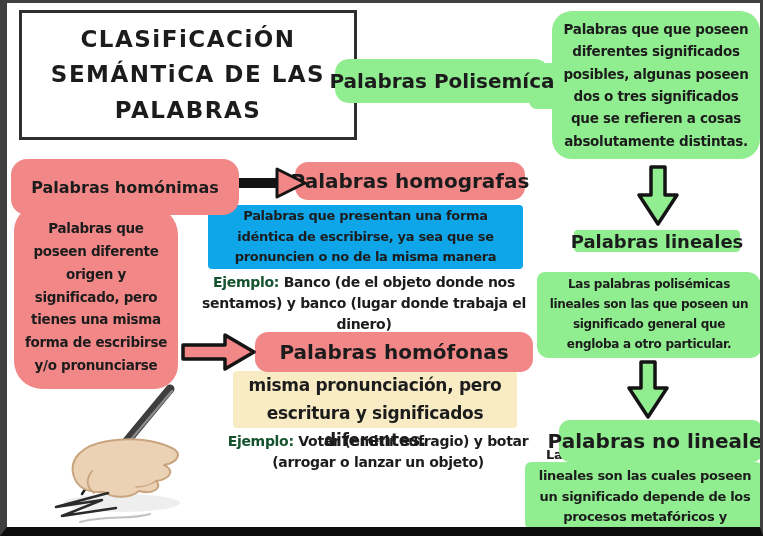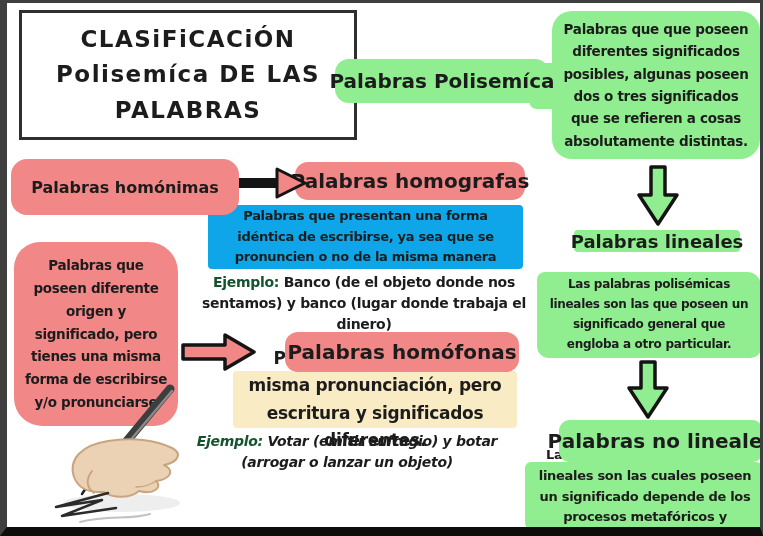--- a/index.html
+++ b/index.html
@@ -39,58 +39,58 @@
 
   .pill-polisemica { left: 328px; top: 56px; width: 214px; height: 44px; border-radius: 14px; font-size: 20px; }
   .pill-homonimas  { left: 4px;  top: 156px; width: 228px; height: 56px; border-radius: 16px; font-size: 16px; }
   .pill-lineales   { left: 567px; top: 227px; width: 166px; height: 22px; border-radius: 4px; font-size: 18px; }
 
   .hl-heading {
     display: flex; align-items: center; justify-content: center;
     white-space: nowrap; font-weight: bold; z-index: 2;
   }
   .hl-homografas { left: 288px; top: 159px; width: 230px; height: 38px; border-radius: 13px; font-size: 20px; }
-  .hl-homofonas  { left: 248px; top: 329px; width: 234px; height: 40px; border-radius: 13px; font-size: 20px; margin-left: 30px; }
+  .hl-homofonas  { left: 248px; top: 329px; width: 278px; height: 40px; border-radius: 13px; font-size: 20px; }
   .hl-nolineales { left: 552px; top: 417px; width: 204px; height: 42px; border-radius: 11px; font-size: 20px; }
 
   
   .desc {
     display: flex; align-items: center; justify-content: center;
     text-align: center; font-weight: 600; letter-spacing: -0.3px;
     z-index: 1;
   }
   .desc-polisemica { left: 545px; top: 8px;  width: 208px; height: 148px; border-radius: 20px; font-size: 13.5px; line-height: 1.65; padding: 22px 8px; }
-  .desc-homonimas  { left: 7px;  top: 202px; width: 164px; height: 184px; border-radius: 26px 30px 24px 28px; font-size: 13.5px; line-height: 1.7; padding: 6px 8px; margin-top: 37px; }
+  .desc-homonimas  { left: 7px;  top: 202px; width: 164px; height: 184px; border-radius: 26px 30px 24px 28px; font-size: 13.5px; line-height: 1.7; padding: 6px 8px; }
   .desc-homografas { left: 201px; top: 202px; width: 315px; height: 64px; border-radius: 4px; font-size: 13px; line-height: 1.6; padding: 2px 10px; }
   .desc-homofonas  { left: 226px; top: 368px; width: 284px; height: 57px; border-radius: 4px; font-size: 17px; line-height: 1.6; padding: 2px 10px; }
   .desc-lineales   { left: 530px; top: 269px; width: 224px; height: 86px; border-radius: 8px 14px 10px 12px; font-size: 12px; line-height: 1.65; padding: 4px 8px; }
   .desc-nolineales { left: 518px; top: 459px; width: 240px; height: 70px; border-radius: 6px 10px 8px 10px; font-size: 13px; line-height: 1.6; padding: 2px 6px; }
 
   .connector { left: 522px; top: 60px; width: 30px; height: 46px; border-radius: 8px; z-index: 0; }
 
   
   .example {
     text-align: center; font-weight: 600; font-size: 14px; line-height: 1.5;
     letter-spacing: -0.3px; z-index: 1;
   }
   .example-1 { left: 190px; top: 269px; width: 334px; }
-  .example-2 { left: 177px; top: 428px; width: 326px; font-style: italic; }
+  .example-2 { left: 208px; top: 428px; width: 326px; }
   .red-label { color: #14532d; font-weight: bold; }
 
   svg { display: block; }
   .arrow { z-index: 3; }
 </style>
 </head>
 <body>
 
 <div class="stage">
 
   <div class="abs title-box">
     <div>CLASiFiCACiÓN</div>
-    <div>Polisemíca DE LAS</div>
+    <div>SEMÁNTiCA DE LAS</div>
     <div>PALABRAS</div>
   </div>
 
   <div class="abs connector green-bg"></div>
 
   <div class="abs pill green-bg pill-polisemica">Palabras Polisemíca</div>
 
   <div class="abs desc green-bg desc-polisemica">Palabras que que poseen diferentes significados posibles, algunas poseen dos o tres significados que se refieren a cosas absolutamente distintas.</div>
 
   <div class="abs arrow" style="left:628px; top:161px;">

